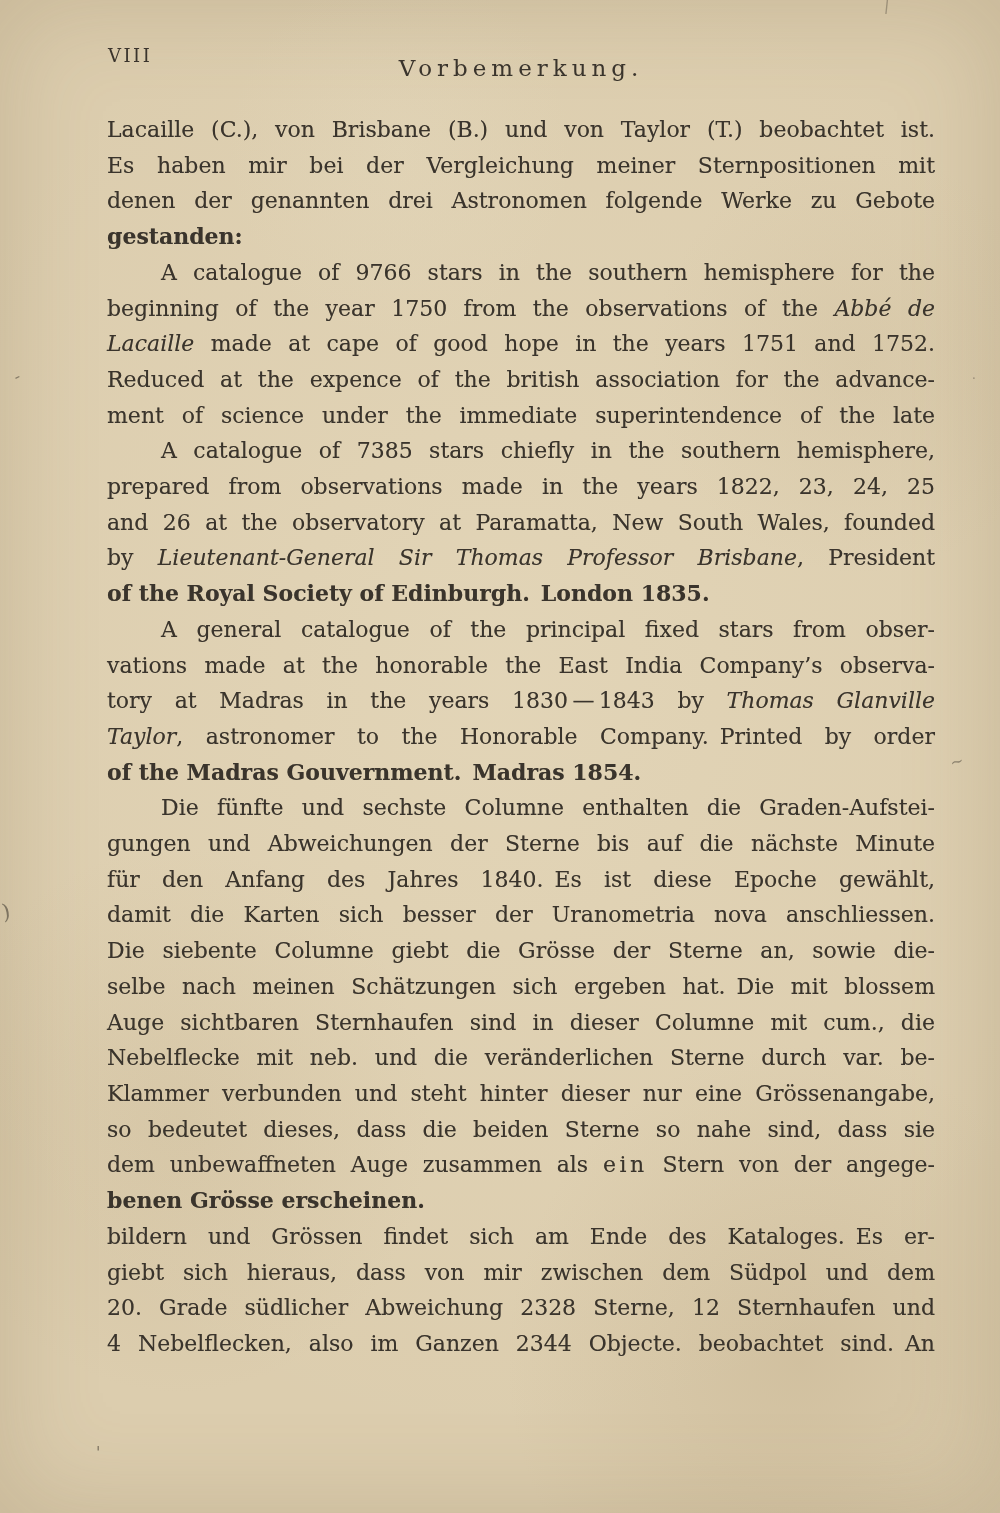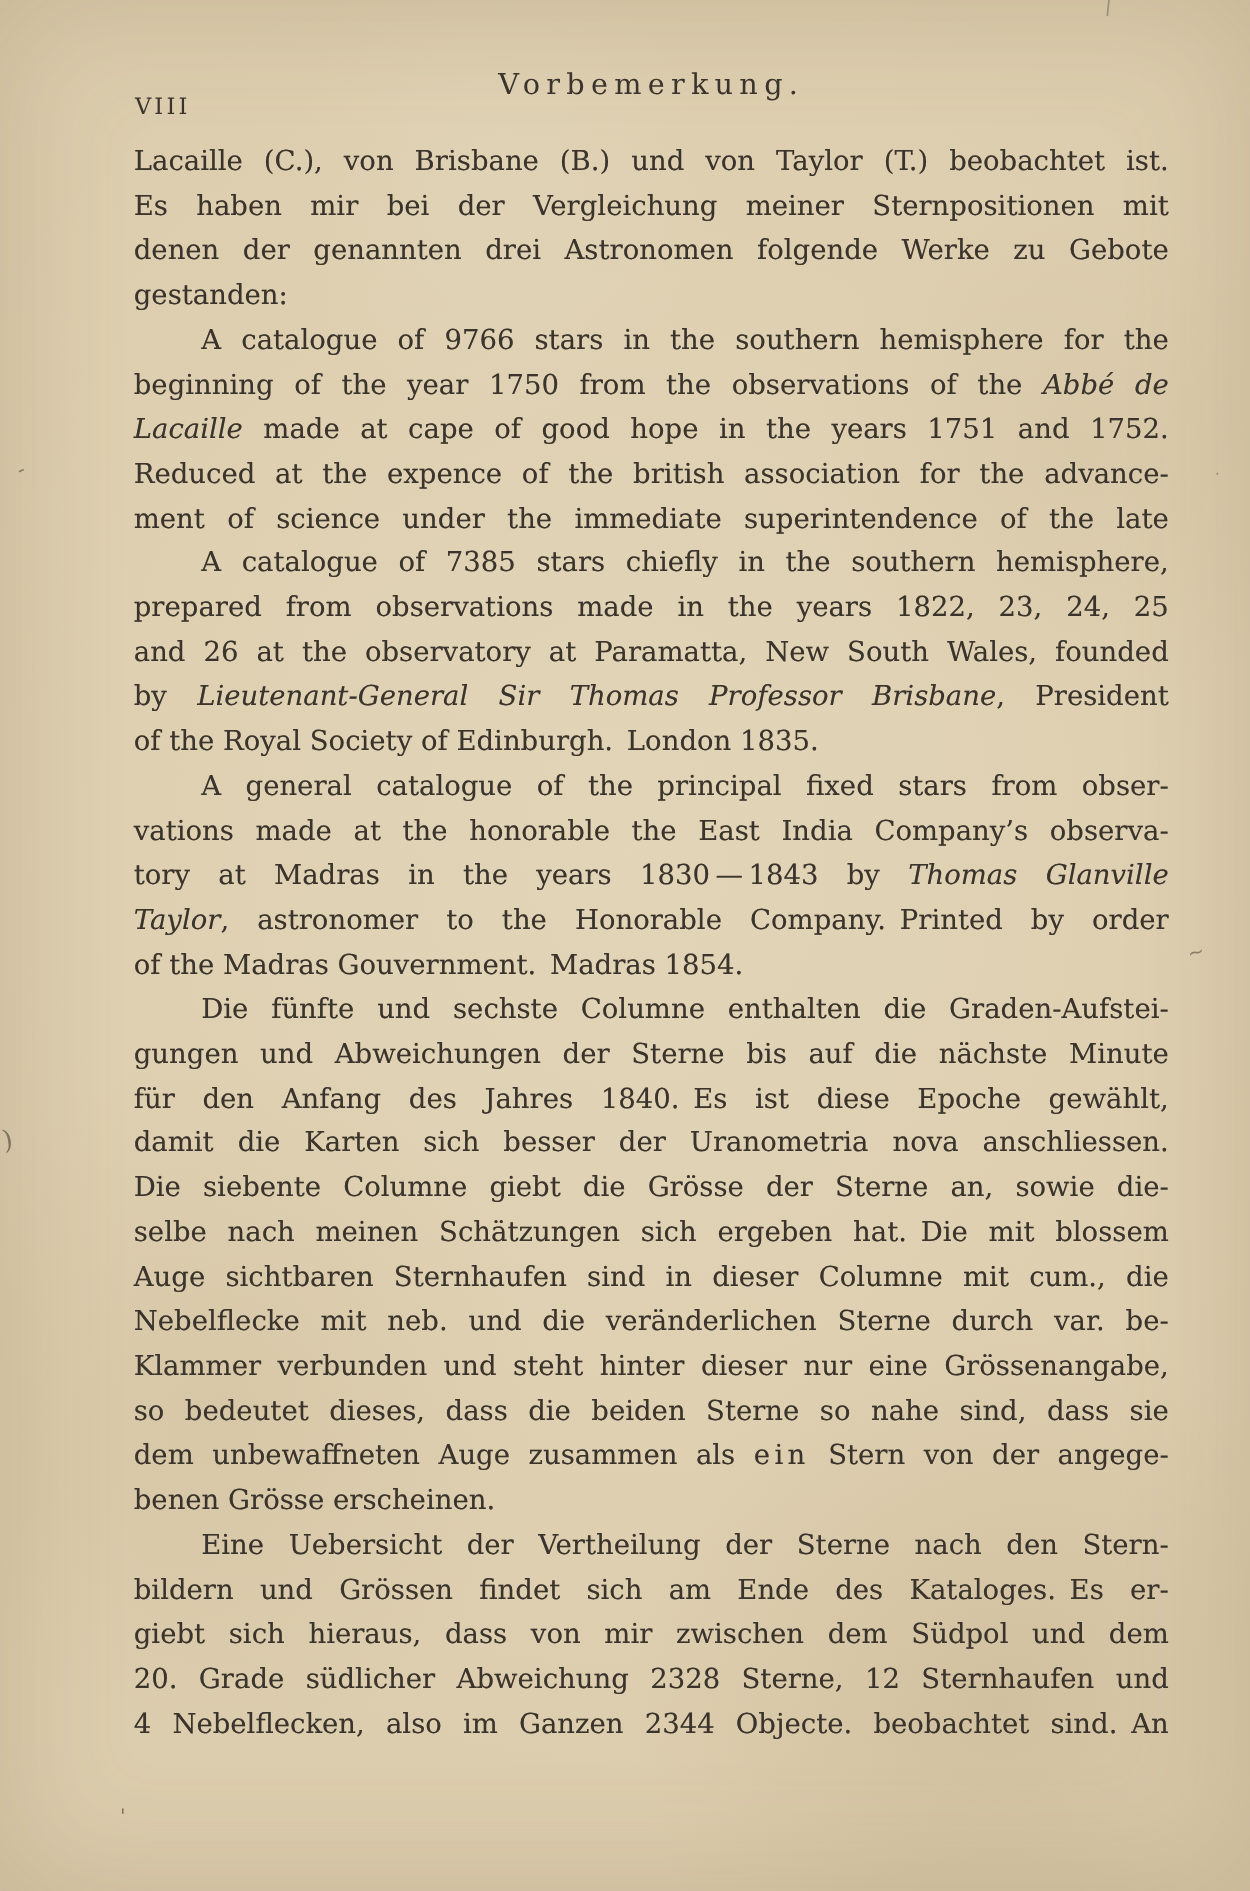--- a/index.html
+++ b/index.html
@@ -14,34 +14,34 @@
     background:
       radial-gradient(90% 70% at 50% 45%, rgba(242,232,206,0.28), rgba(0,0,0,0) 72%),
       radial-gradient(42% 30% at 80% 90%, rgba(178,156,118,0.26), rgba(0,0,0,0) 70%),
       radial-gradient(36% 26% at 18% 74%, rgba(184,164,127,0.20), rgba(0,0,0,0) 70%),
       radial-gradient(30% 20% at 86% 24%, rgba(188,168,132,0.18), rgba(0,0,0,0) 70%),
       radial-gradient(25% 18% at 40% 10%, rgba(232,222,196,0.22), rgba(0,0,0,0) 70%),
       #dccdae;
     box-shadow: inset 0 0 90px 12px rgba(125,104,72,0.20);
   }
   .folio {
-    position: absolute; left: 108px; top: 75px;
+    position: absolute; left: 108px; top: 45px;
     font-size: 18px; letter-spacing: 2.5px;
   }
   .running-title {
     position: absolute; left: 107px; top: 55px; width: 828px;
     text-align: center; font-size: 23px; letter-spacing: 5px;
   }
   .text-block {
     position: absolute; left: 107px; top: 112px; width: 828px;
     font-size: 22px; line-height: 35.7px;
     text-shadow: 0 0 0.5px rgba(58,52,43,0.4);
   }
   .line { text-align: justify; text-align-last: justify; }
-  .line.last { text-align-last: left; }
+  .line.last { text-align-last: left; font-weight: bold; }
   .line.indent { text-indent: 54px; }
   .seg-i { font-style: italic; }
   .seg-sp { letter-spacing: 3.5px; }
   .artifact { position: absolute; pointer-events: none; }
 </style>
 </head>
 <body>
 
 <div class="page">
   <div>
@@ -84,21 +84,20 @@
         <div class="line"><span class="">Die siebente Columne giebt die Grösse der Sterne an, sowie die-</span></div>
         <div class="line"><span class="">selbe nach meinen Schätzungen sich ergeben hat. Die mit blossem</span></div>
         <div class="line"><span class="">Auge sichtbaren Sternhaufen sind in dieser Columne mit cum., die</span></div>
         <div class="line"><span class="">Nebelflecke mit neb. und die veränderlichen Sterne durch var. be-</span></div>
         <div class="line"><span class="">Klammer verbunden und steht hinter dieser nur eine Grössenangabe,</span></div>
         <div class="line"><span class="">so bedeutet dieses, dass die beiden Sterne so nahe sind, dass sie</span></div>
         <div class="line"><span class="">dem unbewaffneten Auge zusammen als </span><span class="seg-sp">ein</span><span class=""> Stern von der angege-</span></div>
         <div class="line last"><span class="">benen Grösse erscheinen.</span></div>
       </div>
       <div>
-        <div class="line indent"><span class="">Eine Uebersicht der Vertheilung der Sterne nach den Stern-</span></div>
         <div class="line"><span class="">bildern und Grössen findet sich am Ende des Kataloges. Es er-</span></div>
         <div class="line"><span class="">giebt sich hieraus, dass von mir zwischen dem Südpol und dem</span></div>
         <div class="line"><span class="">20. Grade südlicher Abweichung 2328 Sterne, 12 Sternhaufen und</span></div>
         <div class="line"><span class="">4 Nebelflecken, also im Ganzen 2344 Objecte. beobachtet sind. An</span></div>
       </div>
     </div>
   <div id="artifacts">
       <span class="artifact" style="left: 2px; top: 900px; font-size: 21px; opacity: 0.55; transform: rotate(-10deg);">)</span>
       <span class="artifact" style="left: 14px; top: 366px; font-size: 17px; opacity: 0.5; transform: rotate(-25deg);">-</span>
       <span class="artifact" style="left: 950px; top: 752px; font-size: 16px; opacity: 0.5; transform: rotate(-15deg);">~</span>

